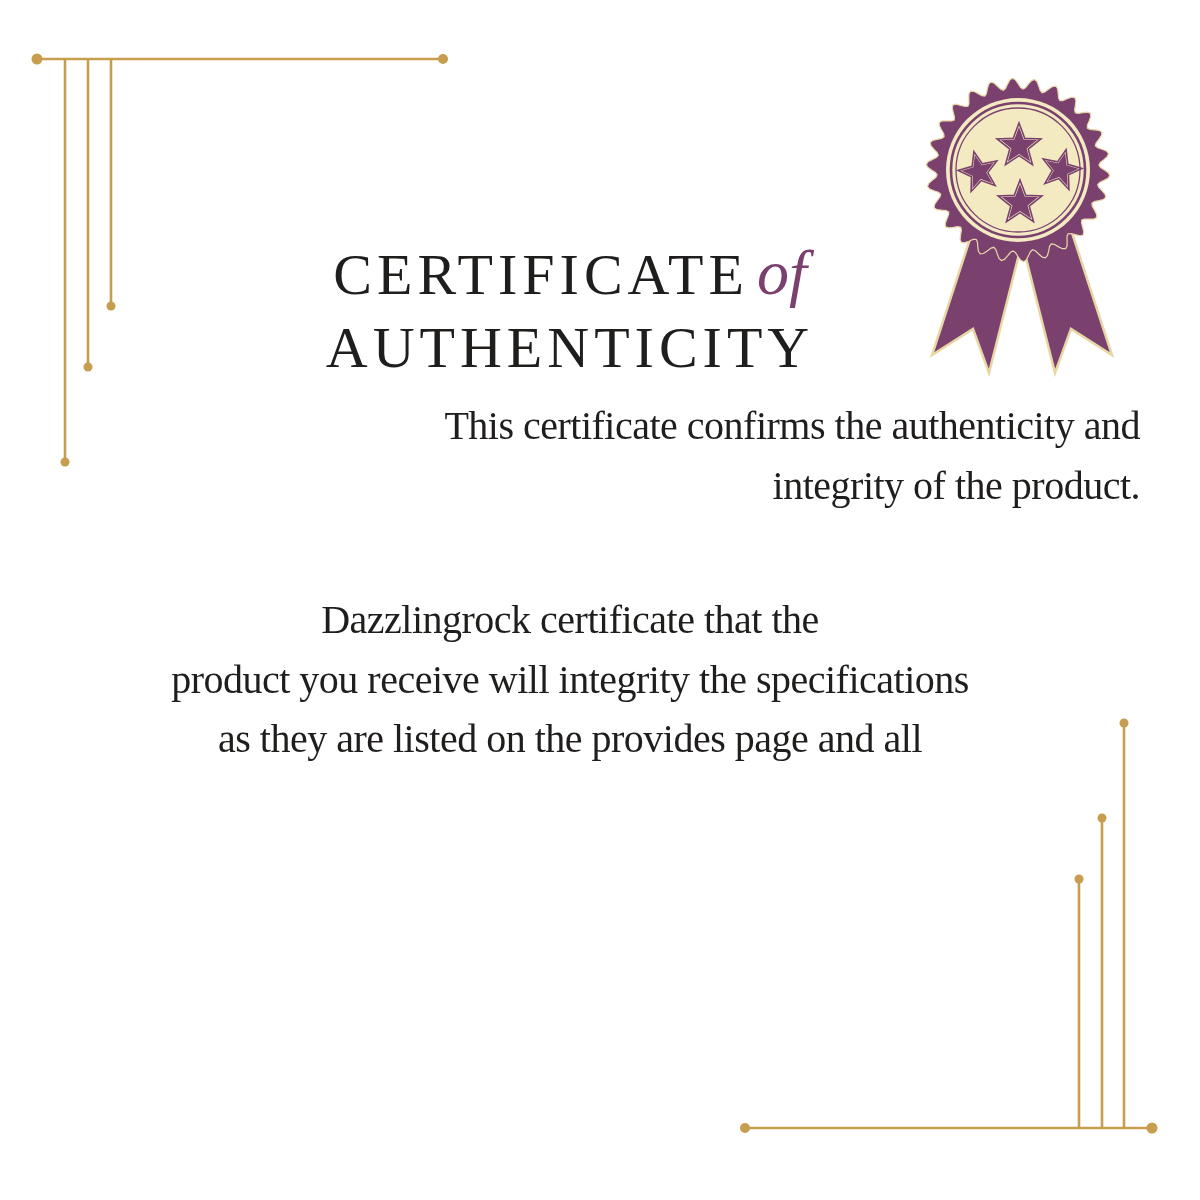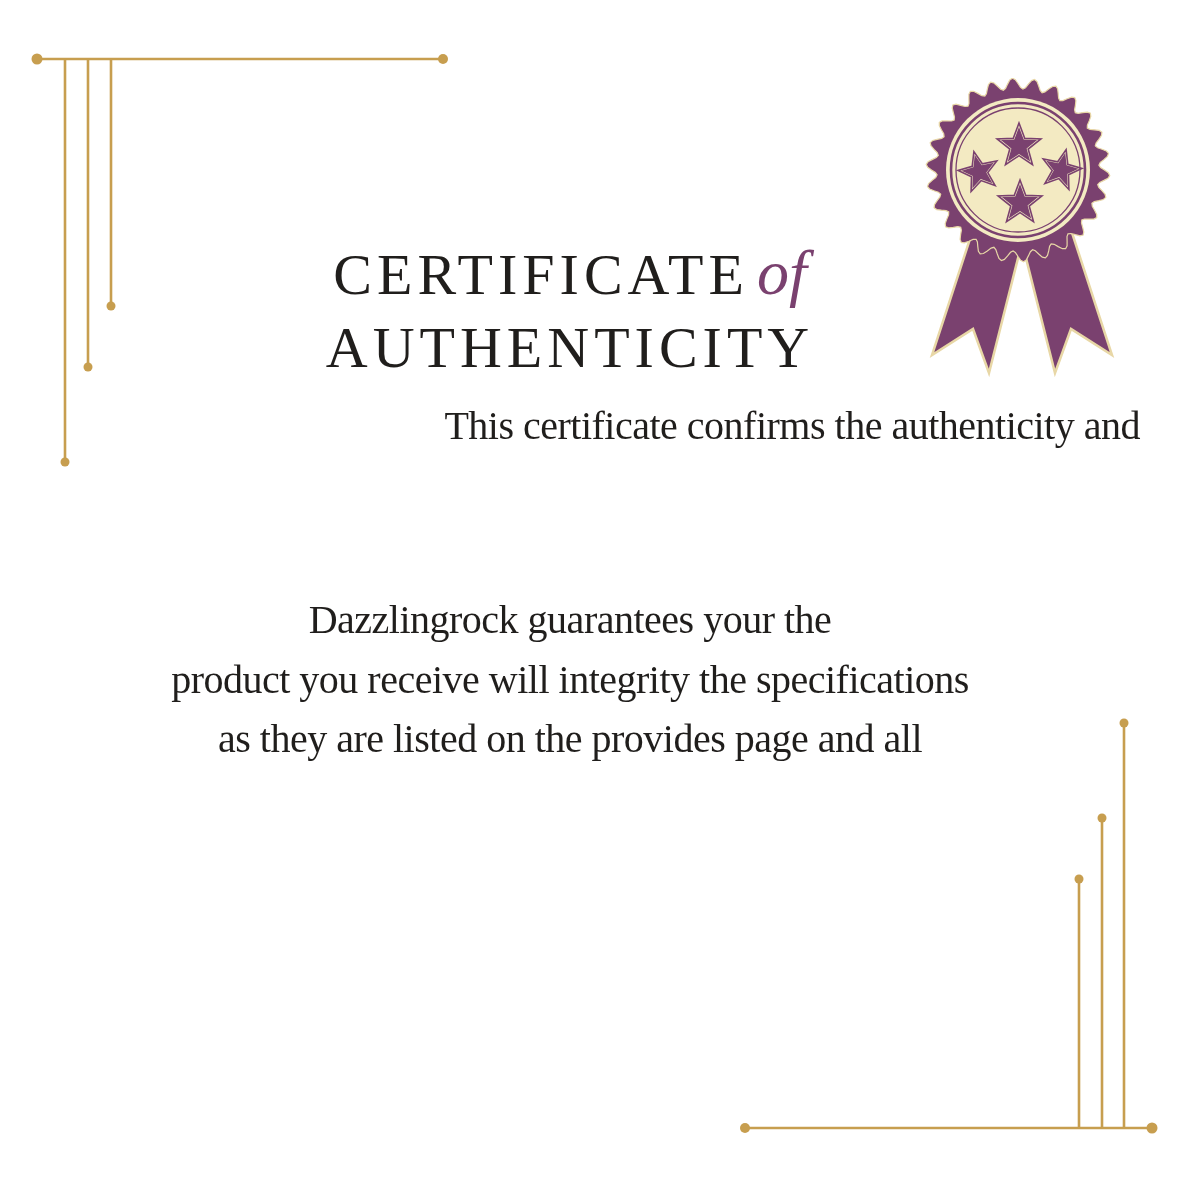--- a/index.html
+++ b/index.html
@@ -84,21 +84,22 @@
     </g>
   </svg>
 
   <h1 class="title">
     <span class="t-line1"><span>CERTIFICATE</span><span class="of">of</span></span><br>
     <span>AUTHENTICITY</span>
   </h1>
 
   <p class="intro">
     <span class="ln">This certificate confirms the authenticity and</span>
+    <span class="ln">integrity of the product.</span>
   </p>
 
   <p class="body-text">
-    <span class="ln">Dazzlingrock guarantees your the</span>
+    <span class="ln">Dazzlingrock certificate that the</span>
     <span class="ln">product you receive will integrity the specifications</span>
     <span class="ln">as they are listed on the provides page and all</span>
   </p>
 
 </div>
 
 </body></html>

